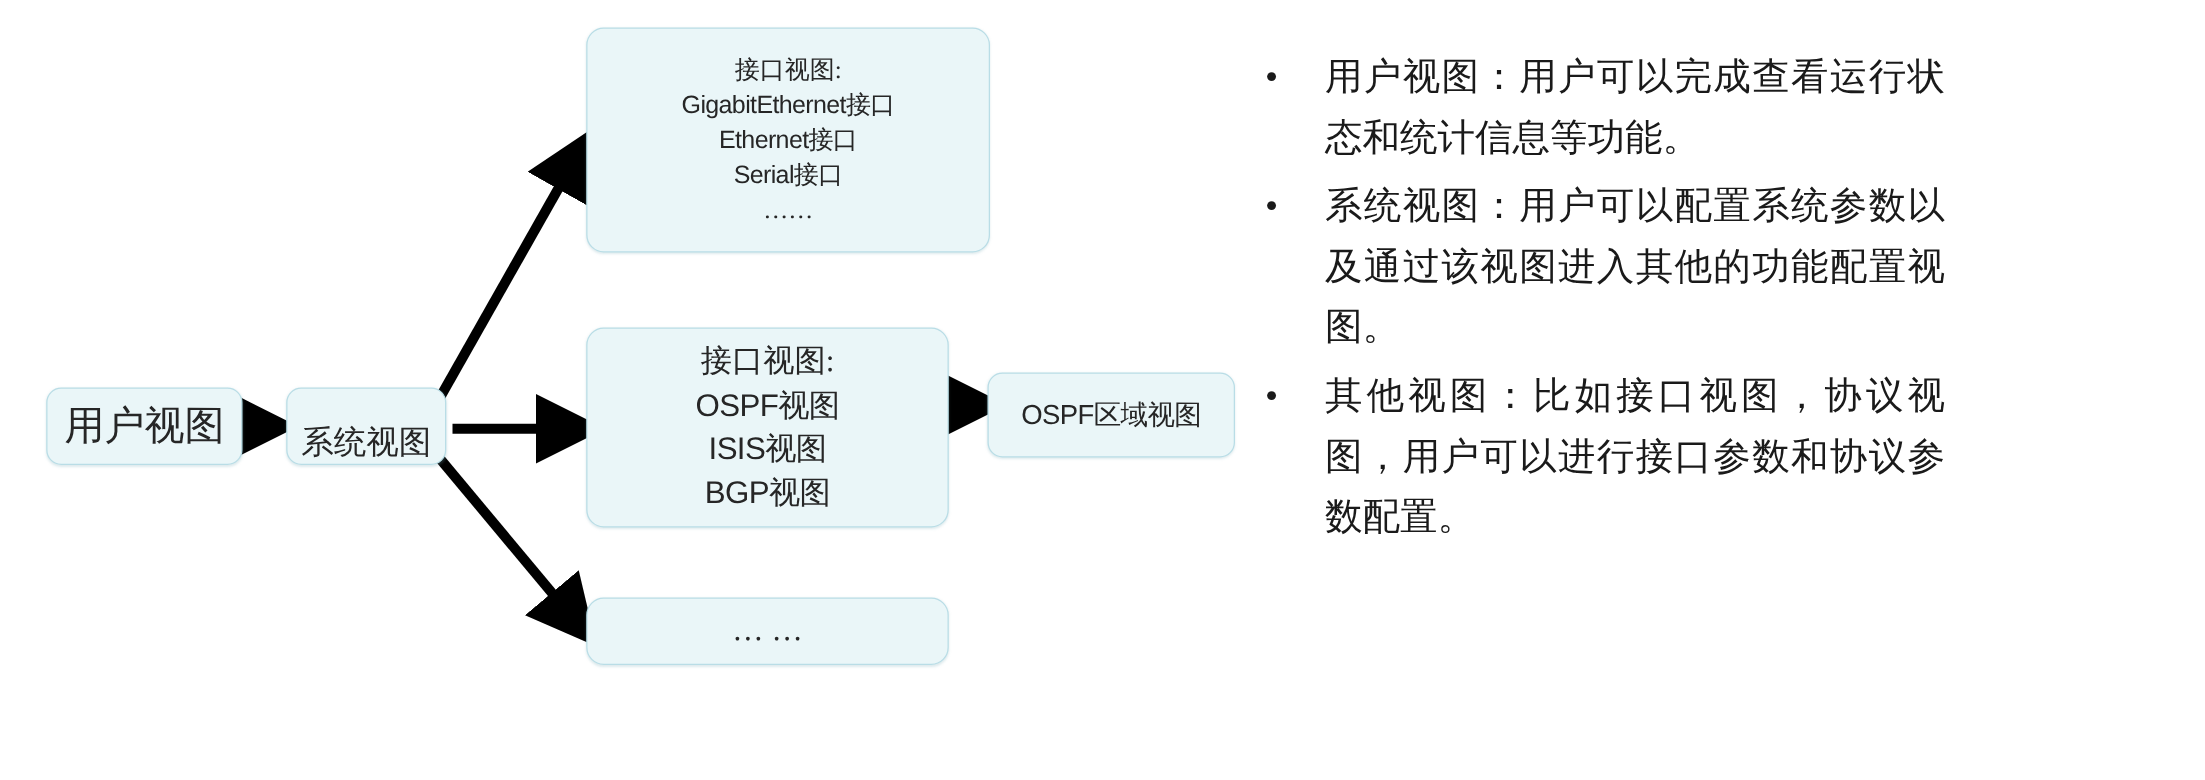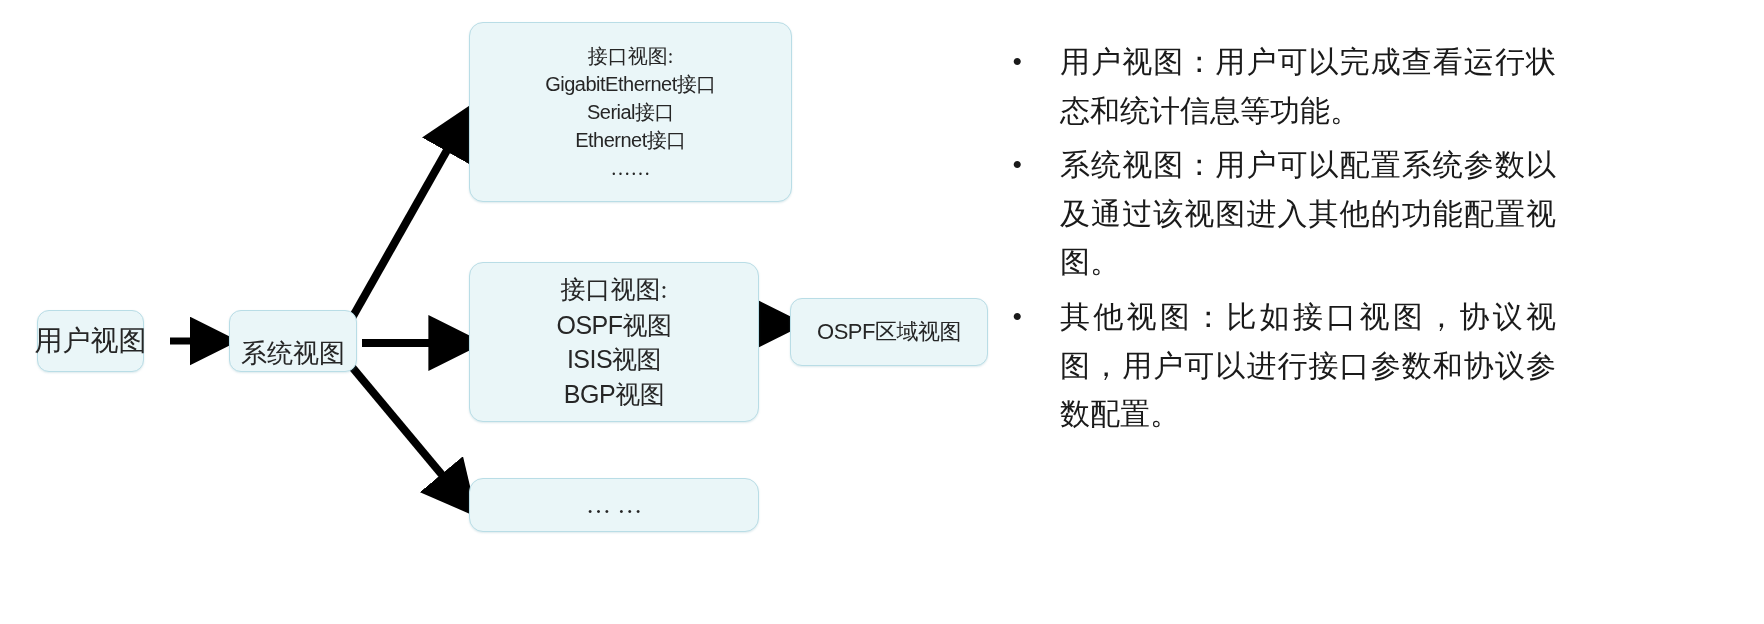--- a/index.html
+++ b/index.html
@@ -26,21 +26,21 @@
     color:#262626;
     text-align:center;
     line-height:1.30;
     box-shadow:0 1px 2px rgba(120,170,185,.25);
   }
   .node .line{display:block;white-space:nowrap;}
   .node.cn{font-family:"Liberation Serif","DejaVu Serif",serif;}
   .node .mono{font-family:Liberation Sans, sans-serif;letter-spacing:-0.5px;}
 
   
-  #node-user{left:37px;top:310px;width:107px;height:62px;font-size:28px;border-radius:12px;}
+  #node-user{left:37px;top:310px;width:157px;height:62px;font-size:32px;border-radius:12px;}
   #node-system{left:229px;top:310px;width:128px;height:62px;font-size:26px;border-radius:12px;justify-content:flex-end;}
 
   #node-interface{left:469px;top:22px;width:323px;height:180px;font-size:20px;}
   #node-protocol{left:469px;top:262px;width:290px;height:160px;font-size:25px;}
   #node-other{left:469px;top:478px;width:290px;height:54px;font-size:25px;}
   #node-ospf-area{left:790px;top:298px;width:198px;height:68px;font-size:22px;border-radius:12px;}
 
   #node-interface .line{margin:1px 0;}
   #node-protocol  .line{margin:1px 0;}
 
@@ -99,22 +99,22 @@
     <span class="line">用户视图</span>
   </div>
 
   <div class="node cn" id="node-system">
     <span class="line">系统视图</span>
   </div>
 
   <div class="node cn" id="node-interface">
     <span class="line">接口视图:</span>
     <span class="line mono">GigabitEthernet接口</span>
+    <span class="line mono">Ethernet接口</span>
     <span class="line mono">Serial接口</span>
-    <span class="line mono">Ethernet接口</span>
     <span class="line">……</span>
   </div>
 
   <div class="node cn" id="node-protocol">
     <span class="line">接口视图:</span>
     <span class="line mono">OSPF视图</span>
     <span class="line mono">ISIS视图</span>
     <span class="line mono">BGP视图</span>
   </div>
 

